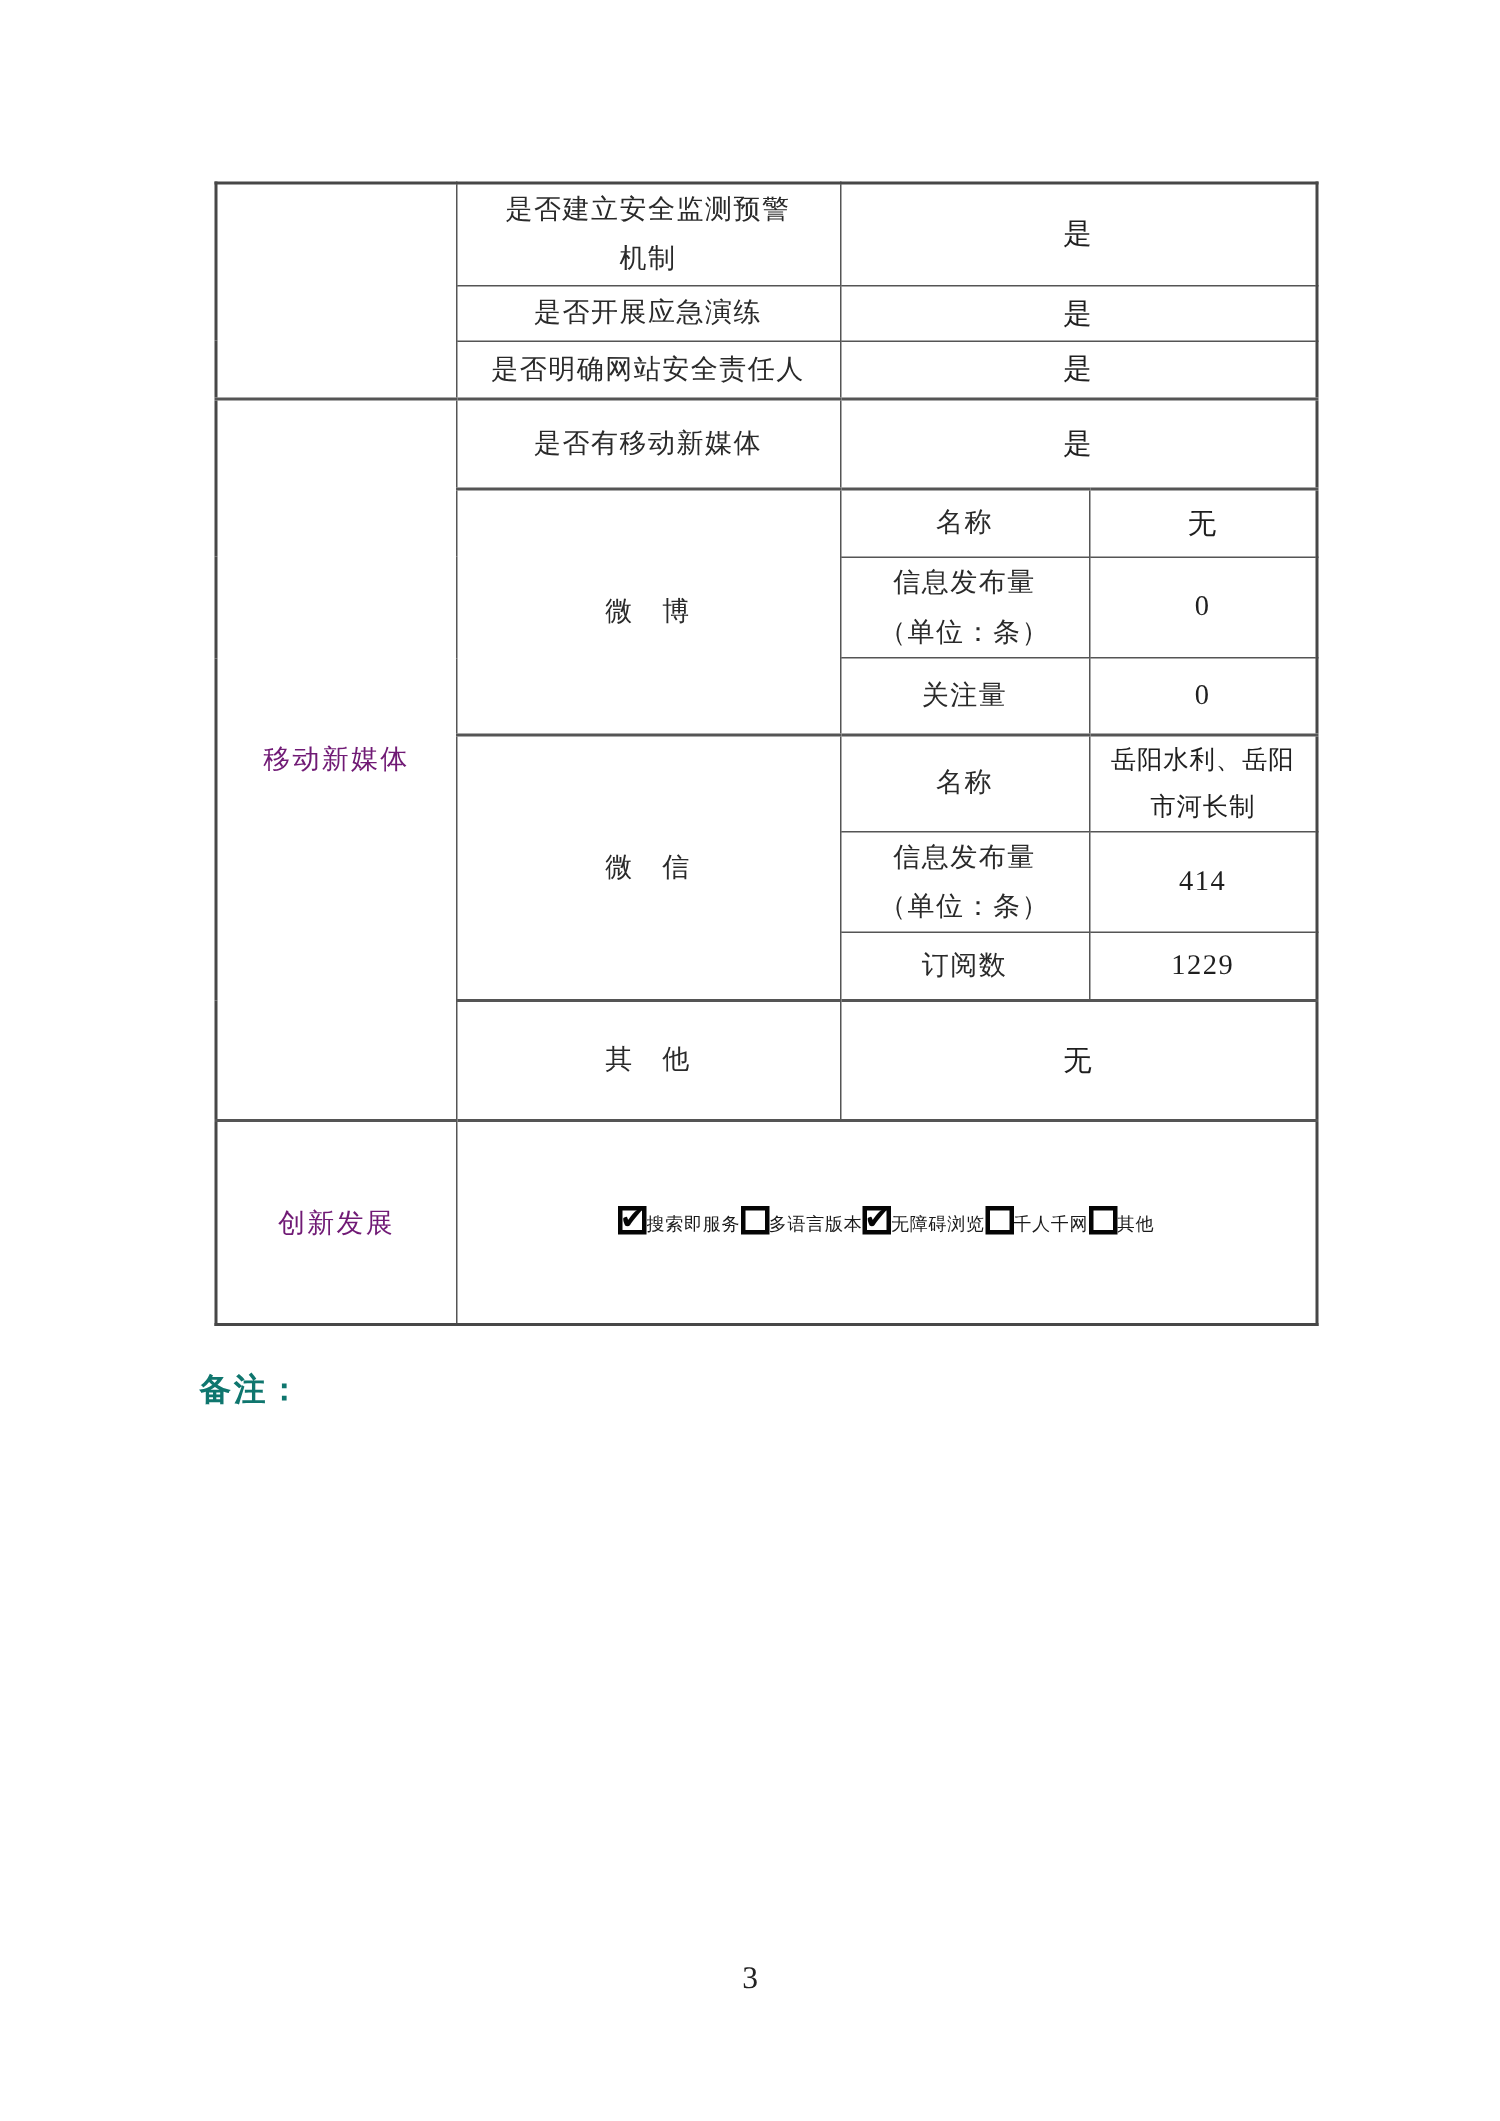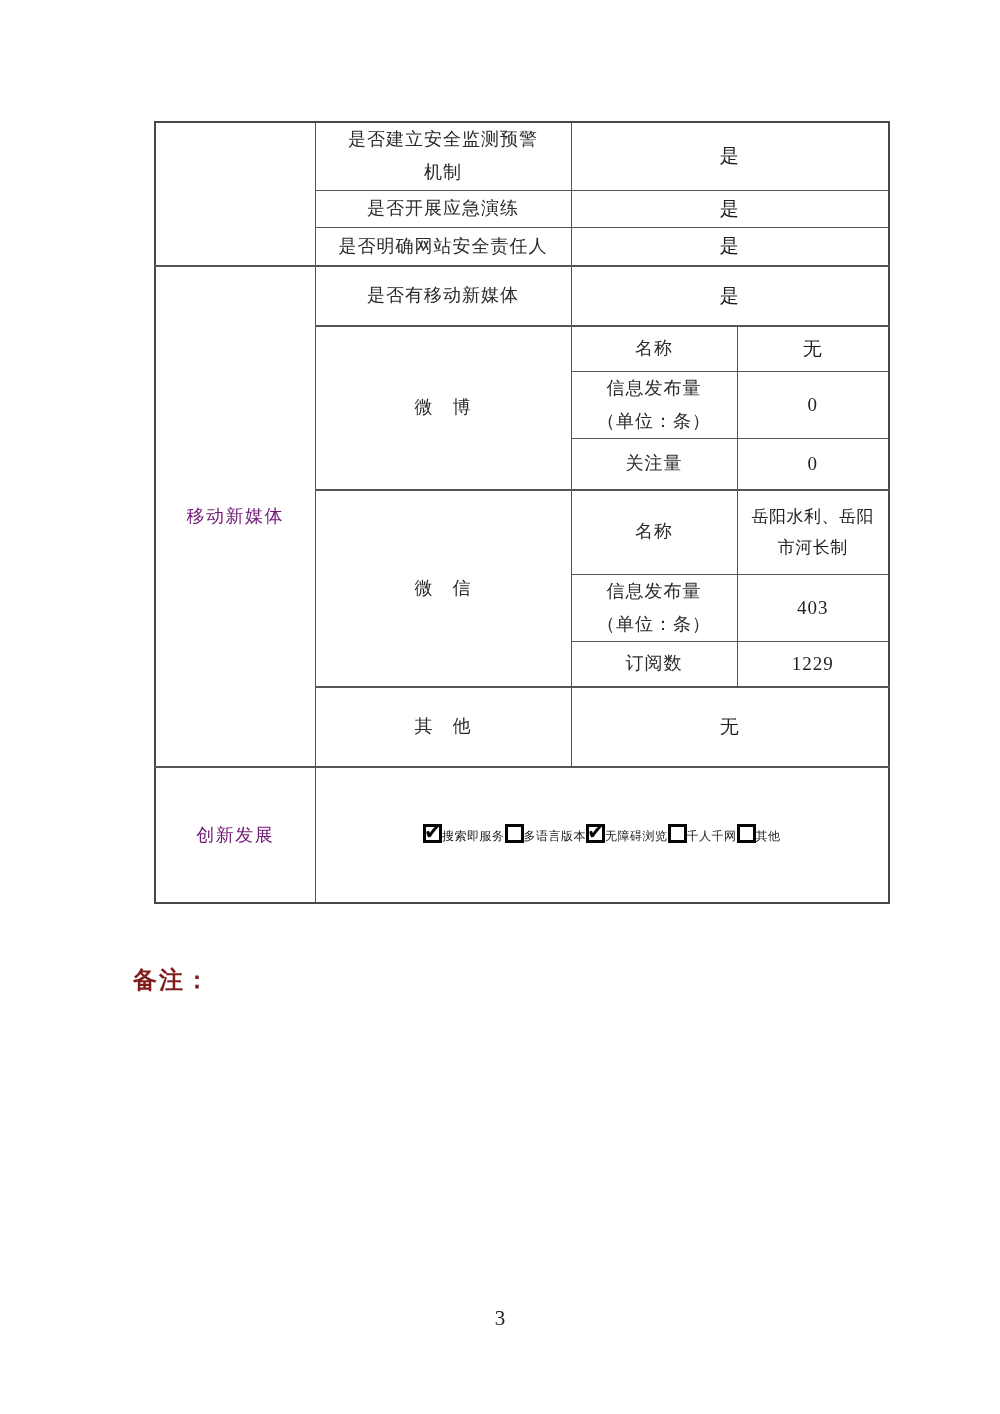--- a/index.html
+++ b/index.html
@@ -9,21 +9,21 @@
     width: 1000px;
     height: 1414px;
     background: #ffffff;
     margin: 0 auto;
     font-family: "Liberation Serif", "DejaVu Serif", serif;
     color: #222222;
     overflow: hidden;
   }
   table.report {
     position: absolute;
-    left: 154px;
+    left: 143px;
     top: 121px;
     width: 734px;
     border-collapse: collapse;
     table-layout: fixed;
     border: 2px solid #474747;
   }
   table.report td {
     border: 1px solid #555555;
     text-align: center;
     vertical-align: middle;
@@ -45,21 +45,21 @@
   td.val {
     font-size: 19px;
     letter-spacing: 1px;
     color: #1f1f1f;
   }
   td.val-small {
     font-size: 17px;
     letter-spacing: 0.5px;
     line-height: 1.85;
     white-space: pre-line;
-    padding: 10px 6px;
+    padding: 0 6px;
     color: #1f1f1f;
   }
   td.cbx-cell {
     font-size: 12px;
     letter-spacing: 0.5px;
     white-space: nowrap;
     color: #1a1a1a;
   }
   .cbx-item { display: inline-block; }
   .cbx {
@@ -77,25 +77,25 @@
     left: -2px;
     top: -7px;
     font-size: 21px;
     font-weight: 700;
     color: #050505;
     font-family: "DejaVu Sans", sans-serif;
   }
   .remark {
     position: absolute;
     left: 133px;
-    top: 964px;
-    font-size: 24px;
+    top: 912px;
+    font-size: 21px;
     font-weight: bold;
     letter-spacing: 2px;
-    color: #7f1d1d;
+    color: #0f766e;
   }
   .pagenum {
     position: absolute;
     top: 1306px;
     left: 0;
     width: 100%;
     text-align: center;
     font-size: 21px;
     color: #222222;
   }
@@ -149,21 +149,21 @@
       <td class="val">0</td>
     </tr>
     <tr class="sec" style="height:62px">
       <td class="lbl" rowspan="3">微　信</td>
       <td class="lbl">名称</td>
       <td class="val-small">岳阳水利、岳阳市河长制</td>
     </tr>
     <tr style="height:61px">
       <td class="lbl">信息发布量
 （单位：条）</td>
-      <td class="val">403</td>
+      <td class="val">414</td>
     </tr>
     <tr style="height:45px">
       <td class="lbl">订阅数</td>
       <td class="val">1229</td>
     </tr>
     <tr class="sec" style="height:80px">
       <td class="lbl">其　他</td>
       <td class="val" colspan="2">无</td>
     </tr>
 

